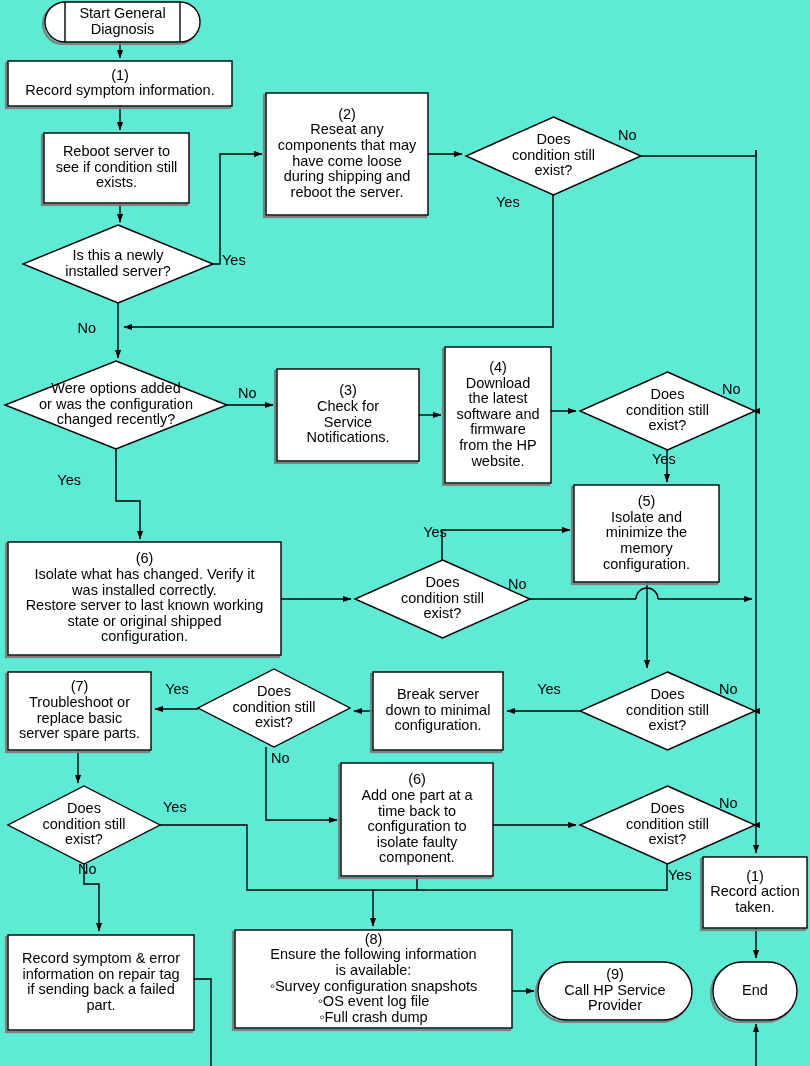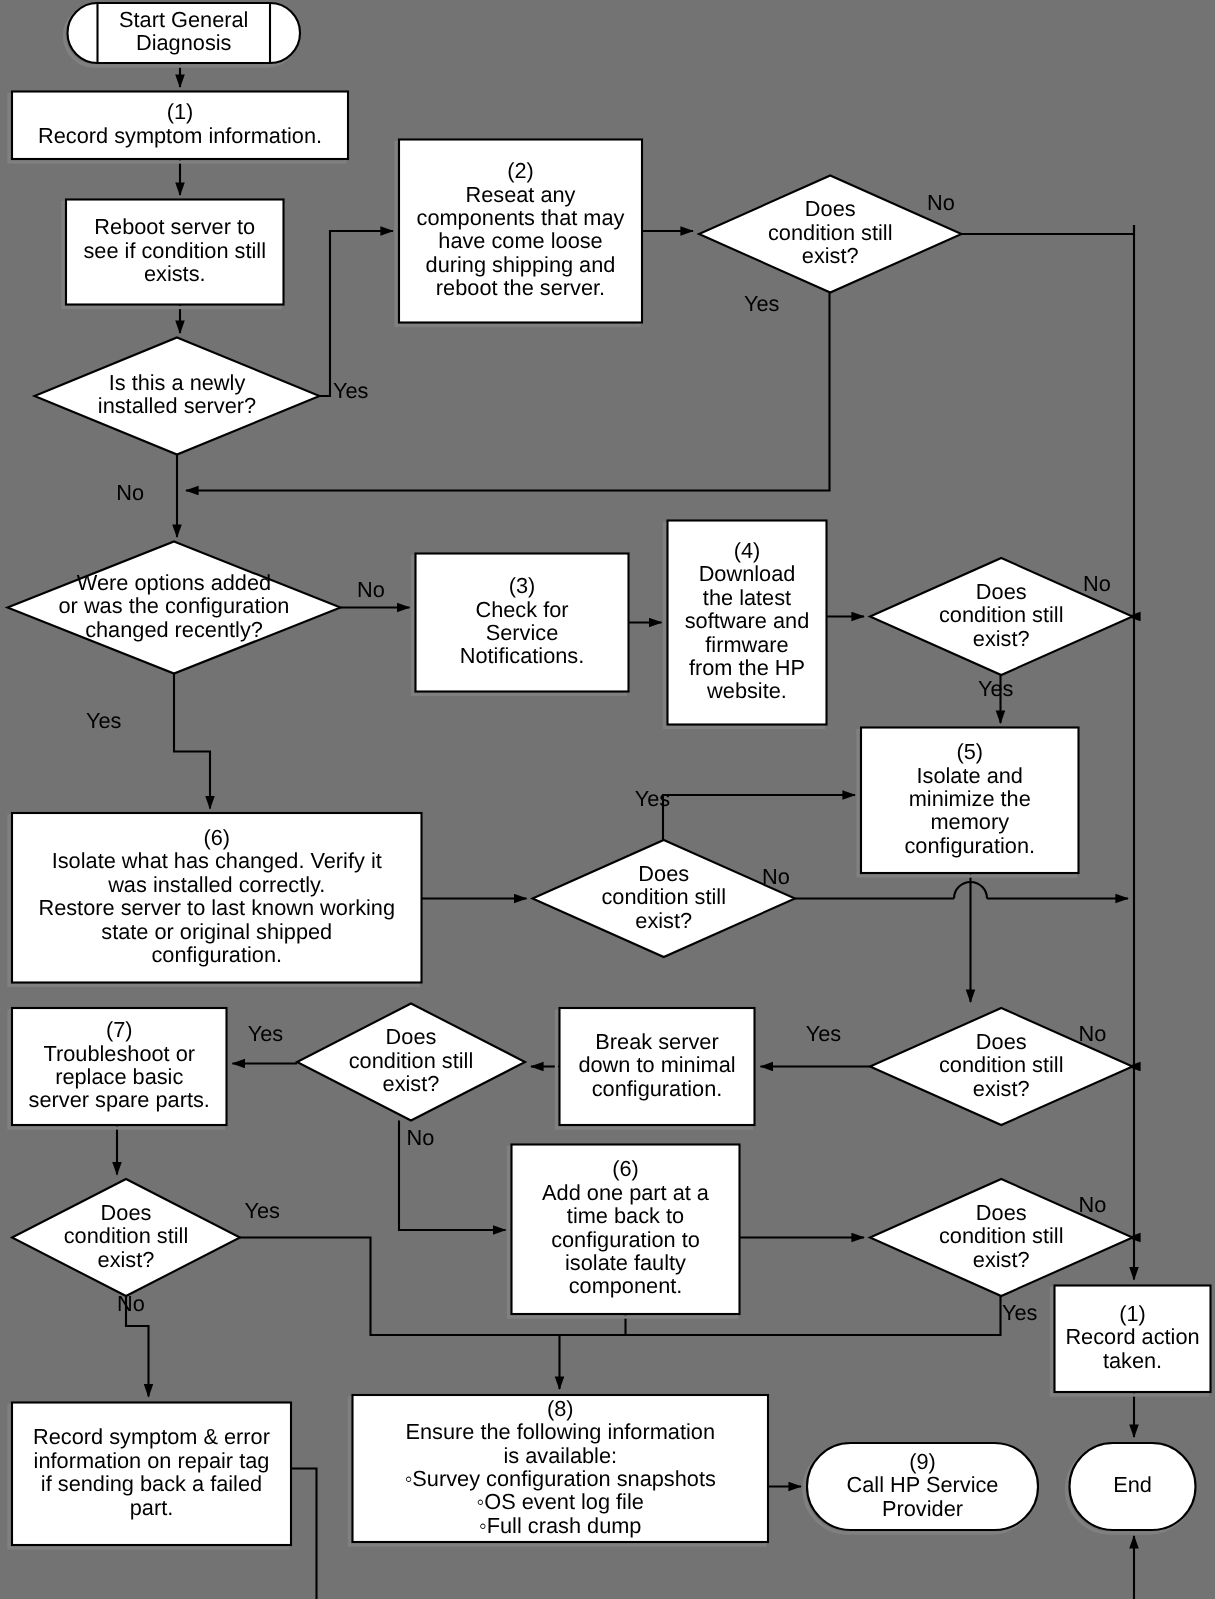--- a/index.html
+++ b/index.html
@@ -1,17 +1,17 @@
 <!DOCTYPE html>
 <html><head>
 <meta charset="utf-8">
 <style>
   html,body{margin:0;padding:0;background:#ffffff;}
   body{font-family:"Liberation Sans", sans-serif;}
-  #canvas{position:relative;width:810px;height:1066px;background:#737373;overflow:hidden;}
+  #canvas{position:relative;width:810px;height:1066px;background:#5eead4;overflow:hidden;}
   svg{position:absolute;left:0;top:0;width:810px;height:1066px;}
   .node-text{font-family:"Liberation Sans", sans-serif;font-size:14.5px;fill:#000000;text-anchor:middle;dominant-baseline:middle;}
   .edge-label{font-family:"Liberation Sans", sans-serif;font-size:14.5px;fill:#000000;}
 </style>
 </head>
 <body>
 
 <div id="canvas">
 
   <svg id="diagram-svg" viewBox="0 0 810 1066">

